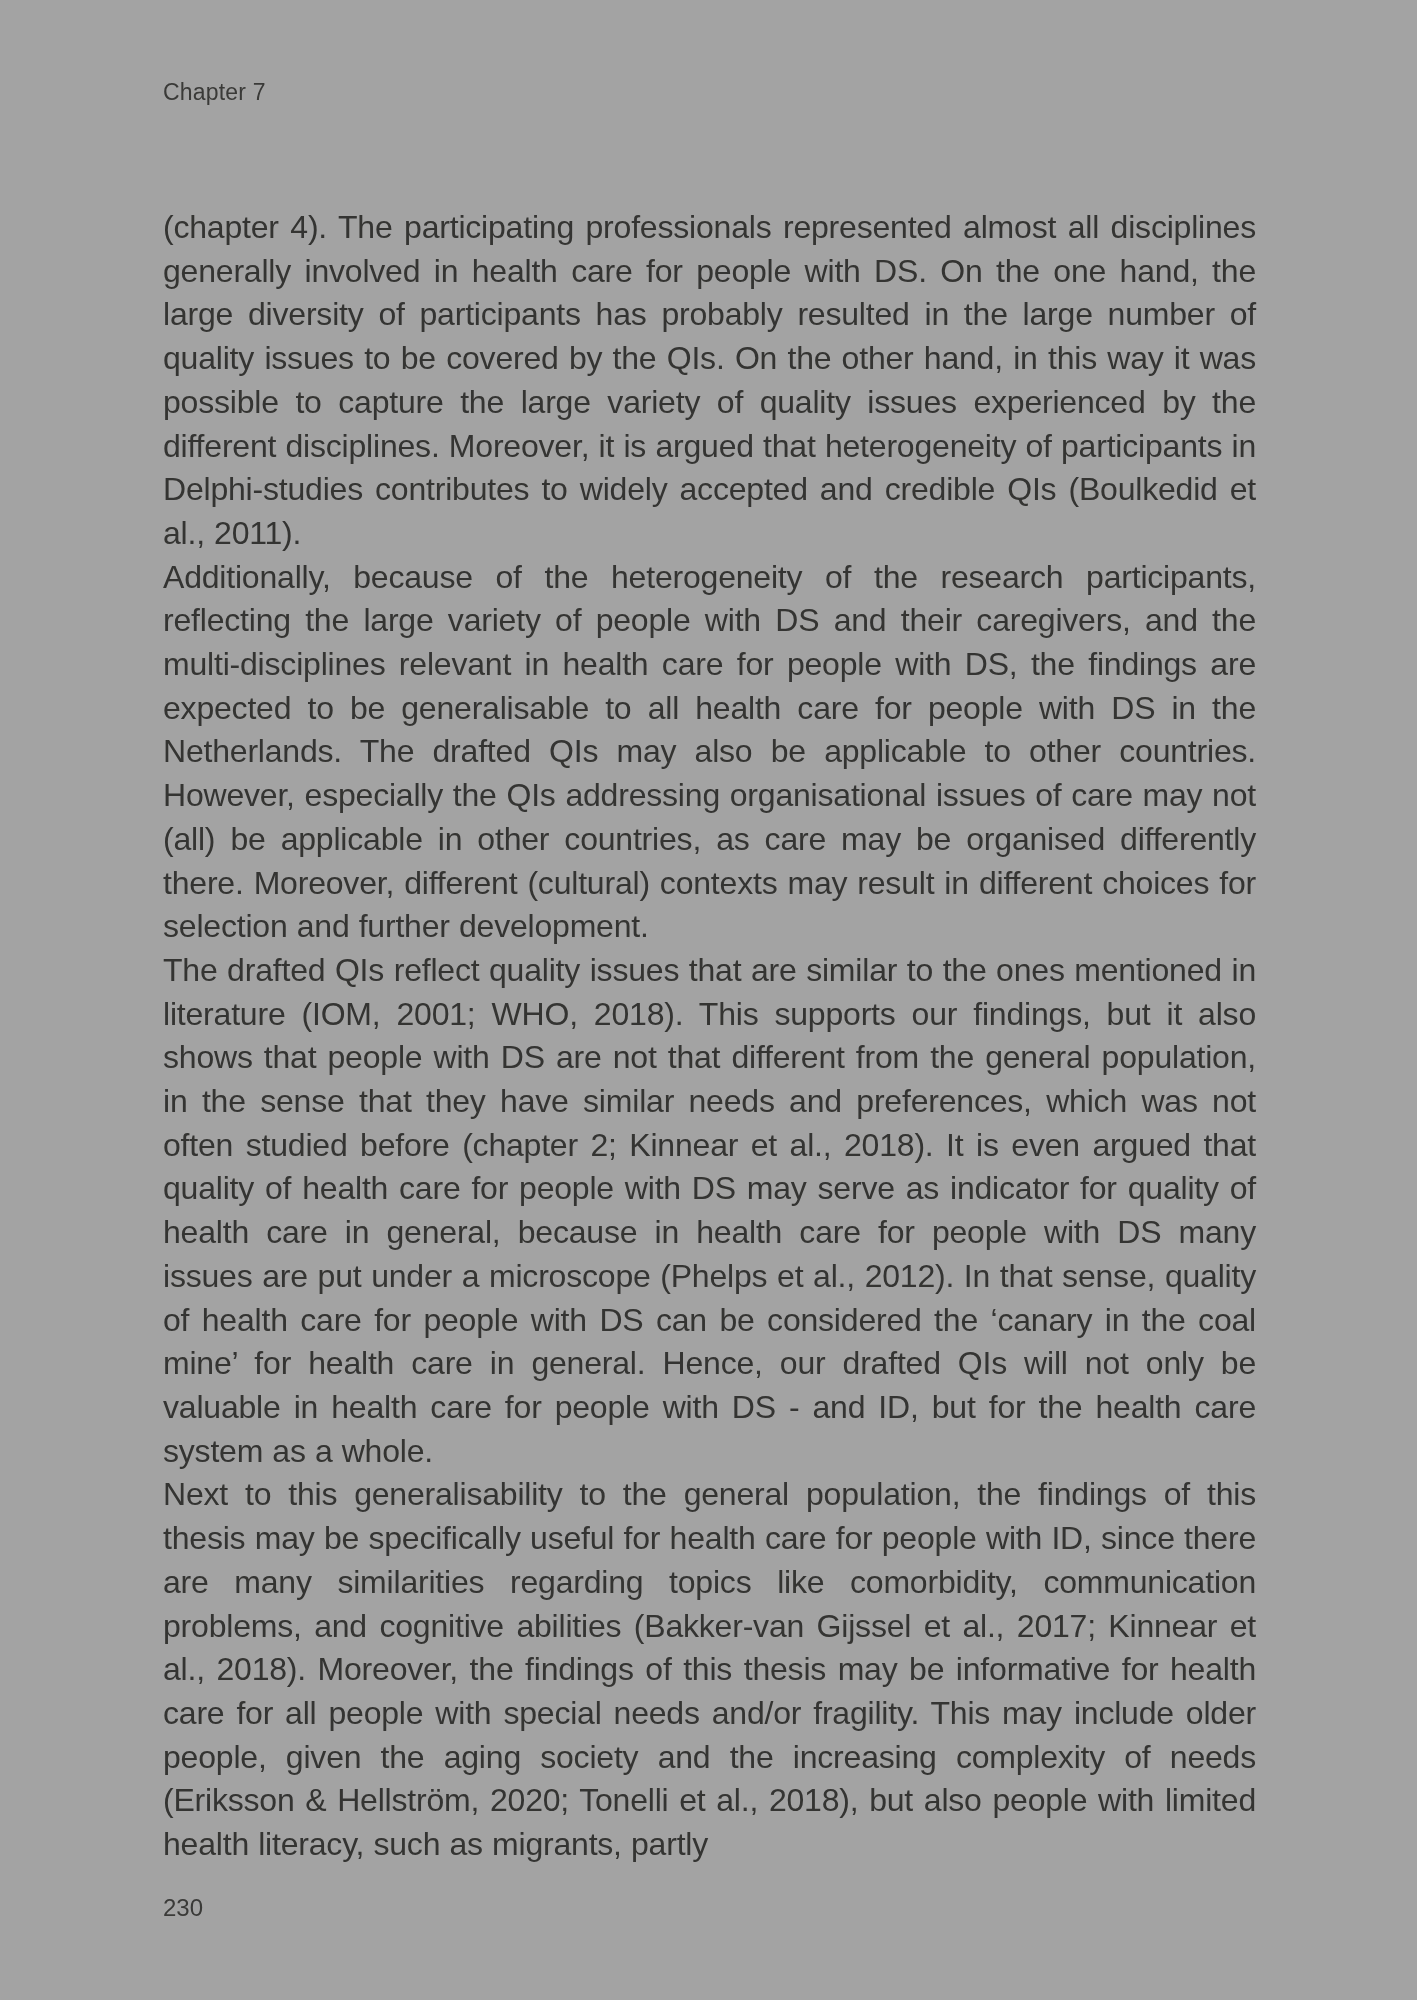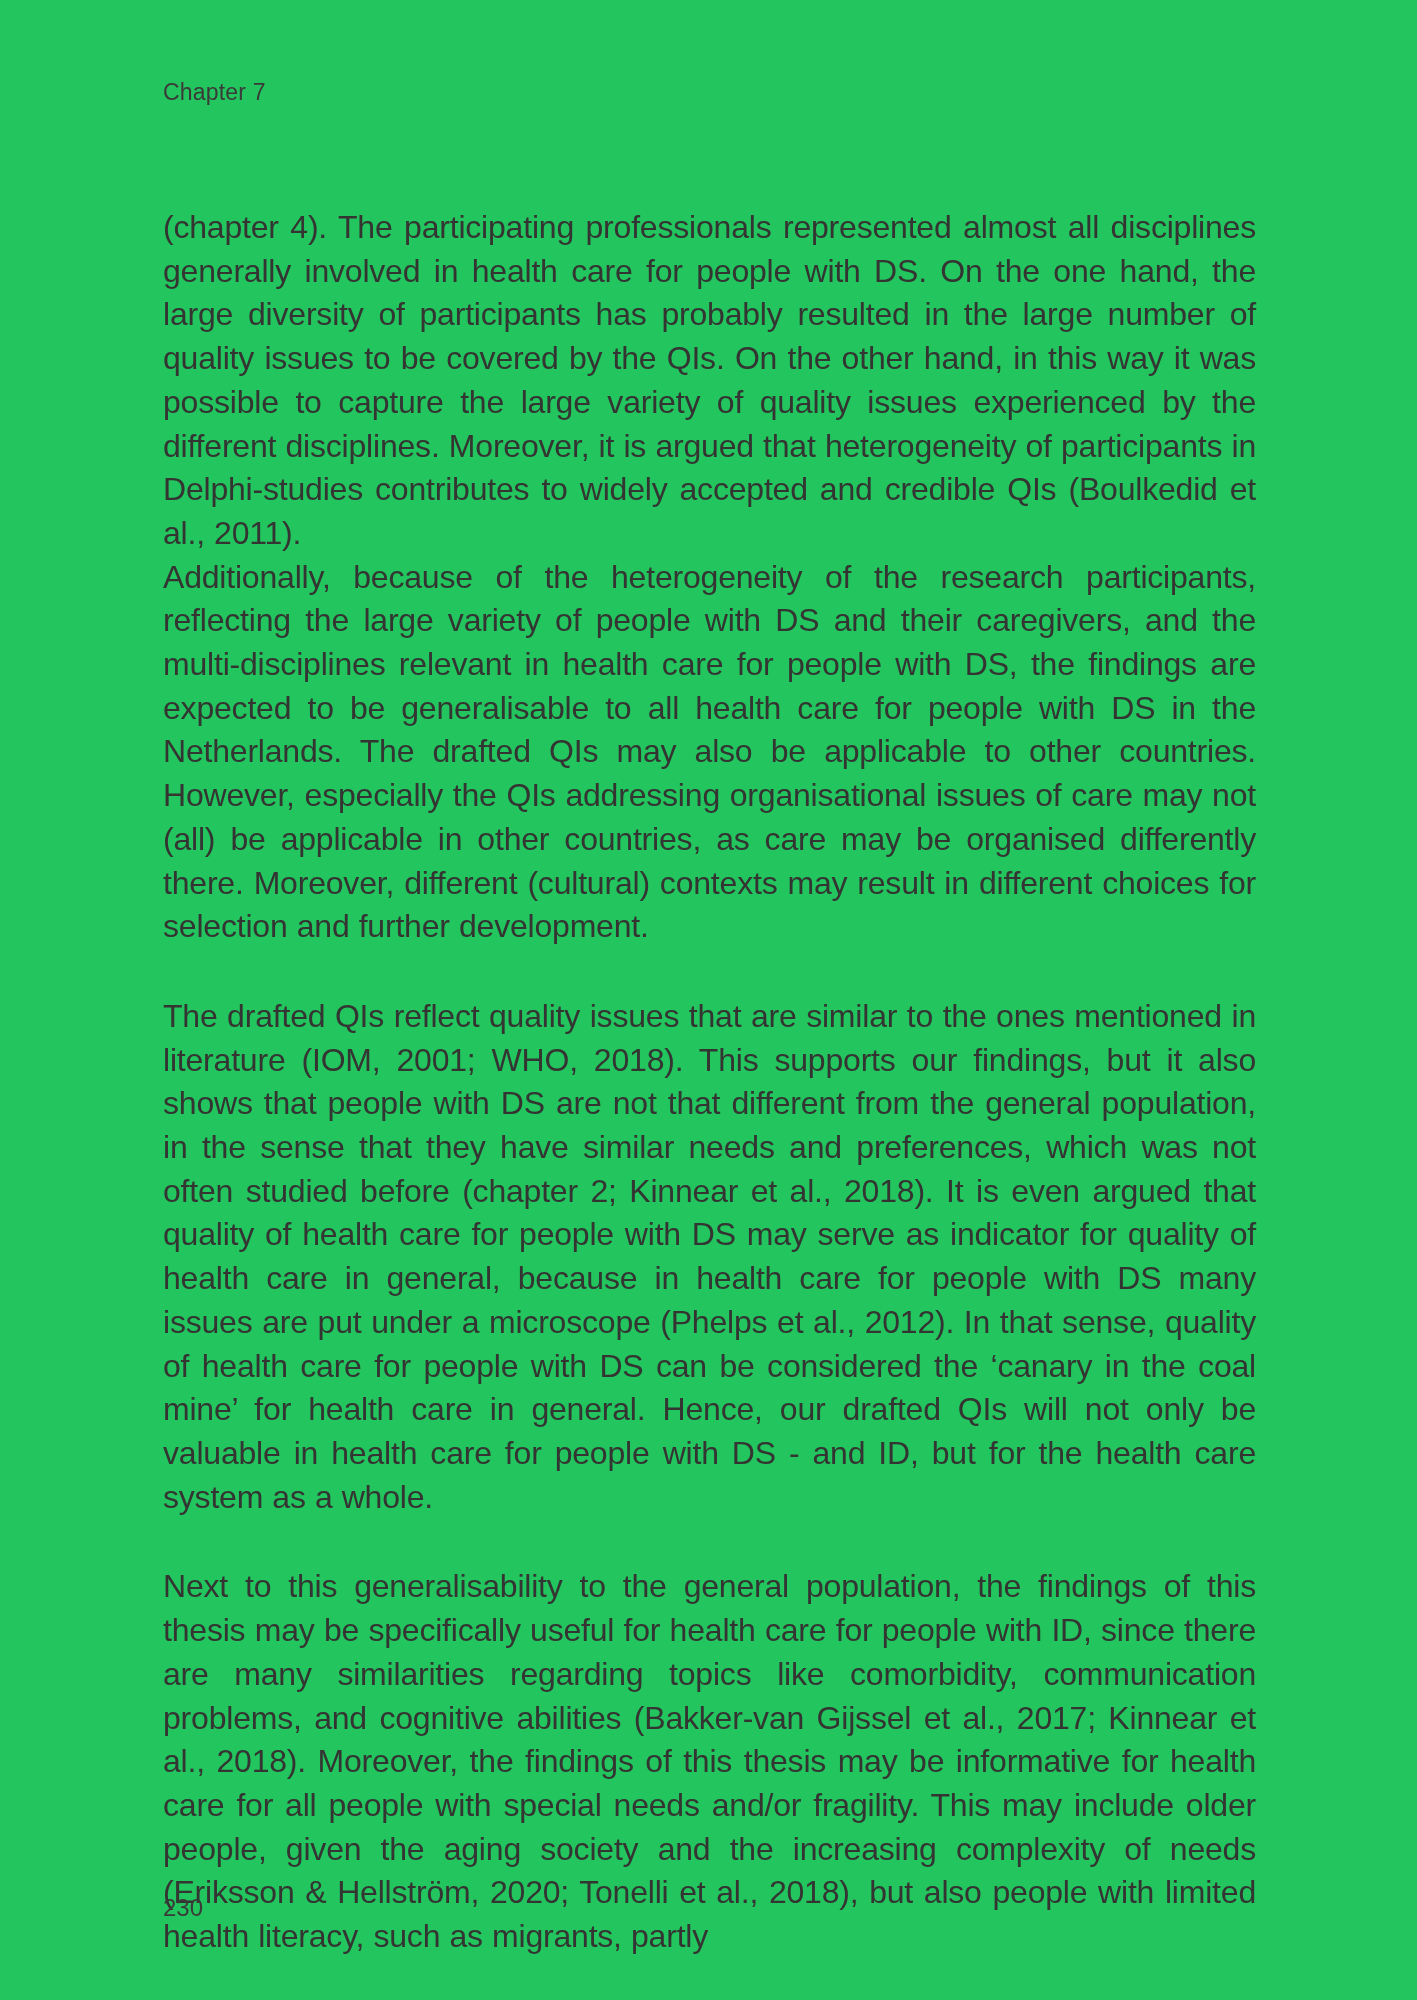--- a/index.html
+++ b/index.html
@@ -14,21 +14,21 @@
     font-family: "Liberation Sans", sans-serif;
     color: #333331;
     overflow: hidden;
   }
   .page {
     position: absolute;
     top: 0;
     left: 0;
     width: 1417px;
     height: 2000px;
-    background: #22c55e;
+    background: #a3a3a3;
   }
   .running-header {
     position: absolute;
     left: 163px;
     top: 78px;
     font-size: 23px;
     line-height: 28px;
     color: #3a3a38;
     letter-spacing: 0.2px;
   }
@@ -42,21 +42,20 @@
     color: #343432;
     text-align: justify;
     letter-spacing: -0.2px;
     word-spacing: 0.5px;
   }
   .text-block p {
     margin: 0;
     padding: 0;
   }
   .text-block p.spaced {
-    margin-top: 46px;
   }
   .page-number {
     position: absolute;
     left: 163px;
     top: 1894px;
     font-size: 24px;
     line-height: 28px;
     color: #3a3a38;
   }
 </style>

